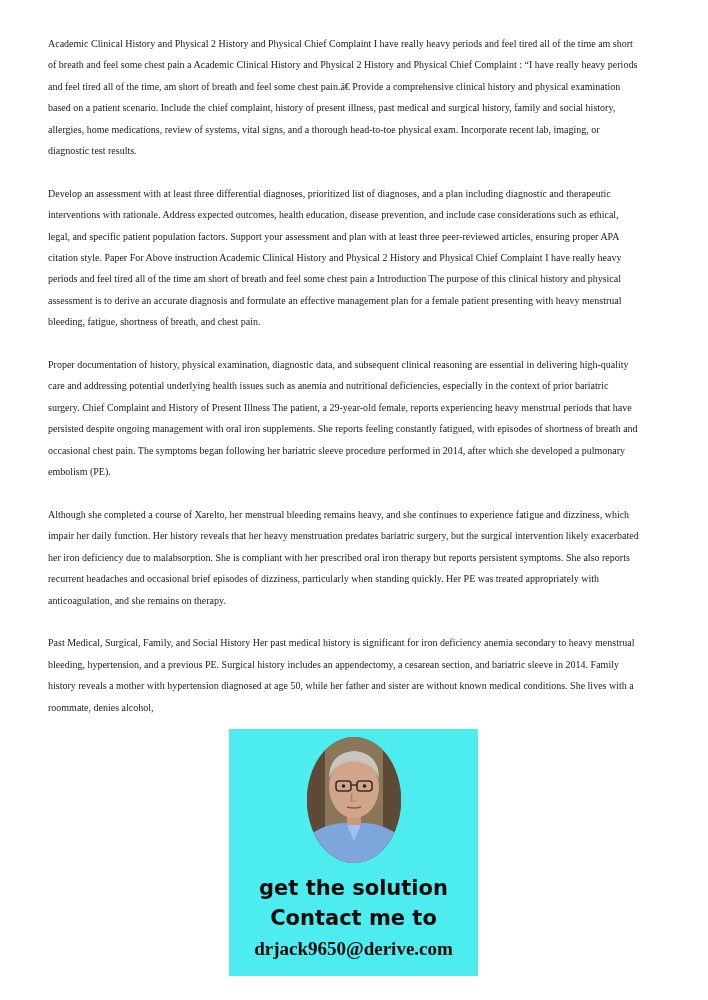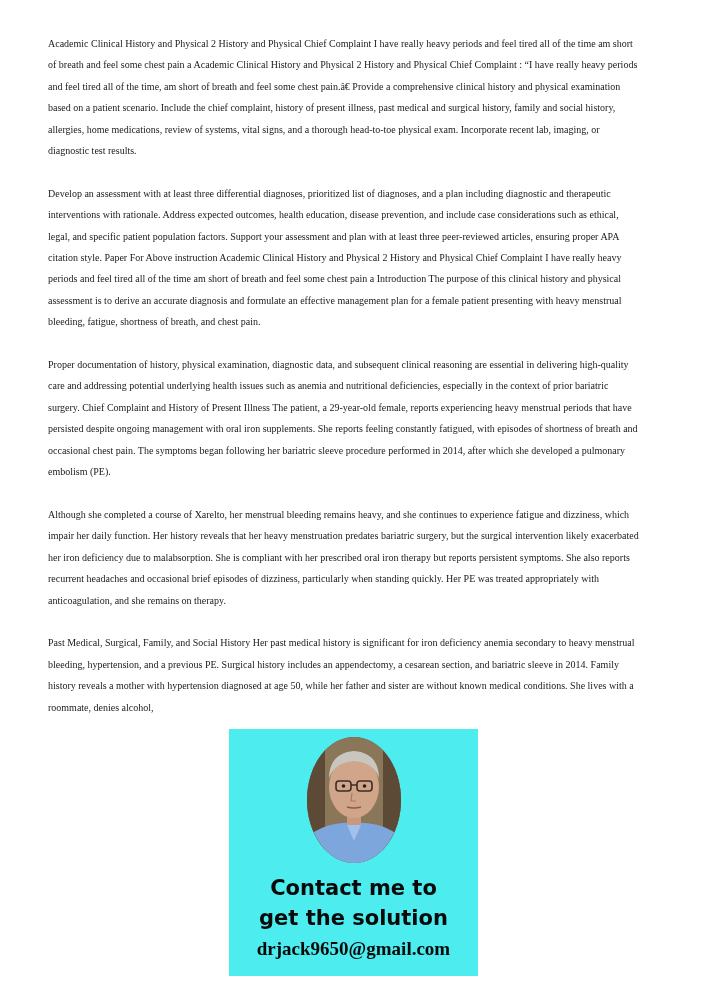--- a/index.html
+++ b/index.html
@@ -91,17 +91,17 @@
       <rect x="29" y="44" width="15" height="10" rx="3" fill="none" stroke="#3a2d25" stroke-width="1.6"></rect>
       <rect x="50" y="44" width="15" height="10" rx="3" fill="none" stroke="#3a2d25" stroke-width="1.6"></rect>
       <line x1="44" y1="48" x2="50" y2="48" stroke="#3a2d25" stroke-width="1.4"></line>
       <circle cx="36.5" cy="49" r="1.8" fill="#2a1f18"></circle>
       <circle cx="57.5" cy="49" r="1.8" fill="#2a1f18"></circle>
       <path d="M45 56 L44 64 L49 64" fill="none" stroke="#a97a62" stroke-width="1.2"></path>
       <path d="M40 70 Q47 72 54 70" fill="none" stroke="#8e5a48" stroke-width="1.4"></path>
     </svg>
   </div>
   <div class="cta">
+    <div>get the solution</div>
     <div>Contact me to</div>
-    <div>get the solution</div>
   </div>
-  <div class="email">drjack9650@gmail.com</div>
+  <div class="email">drjack9650@derive.com</div>
 </div>
 
 </body></html>

